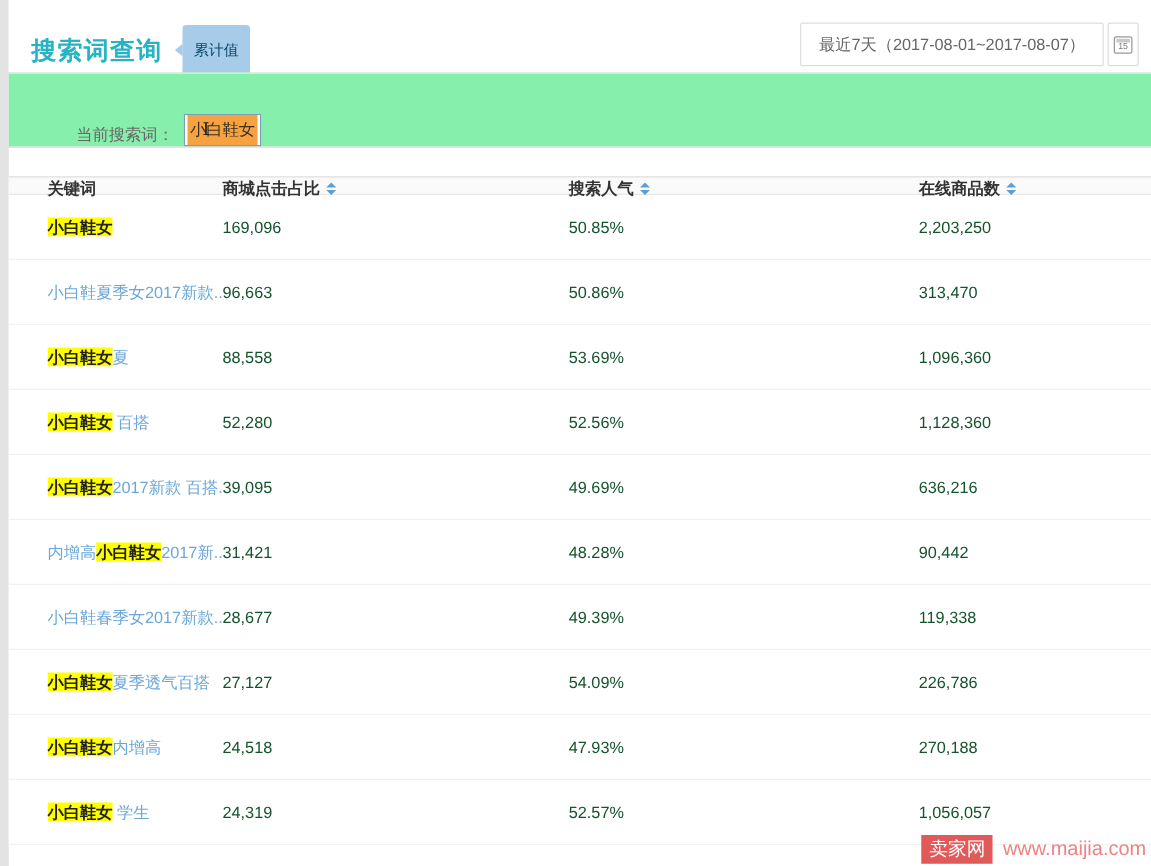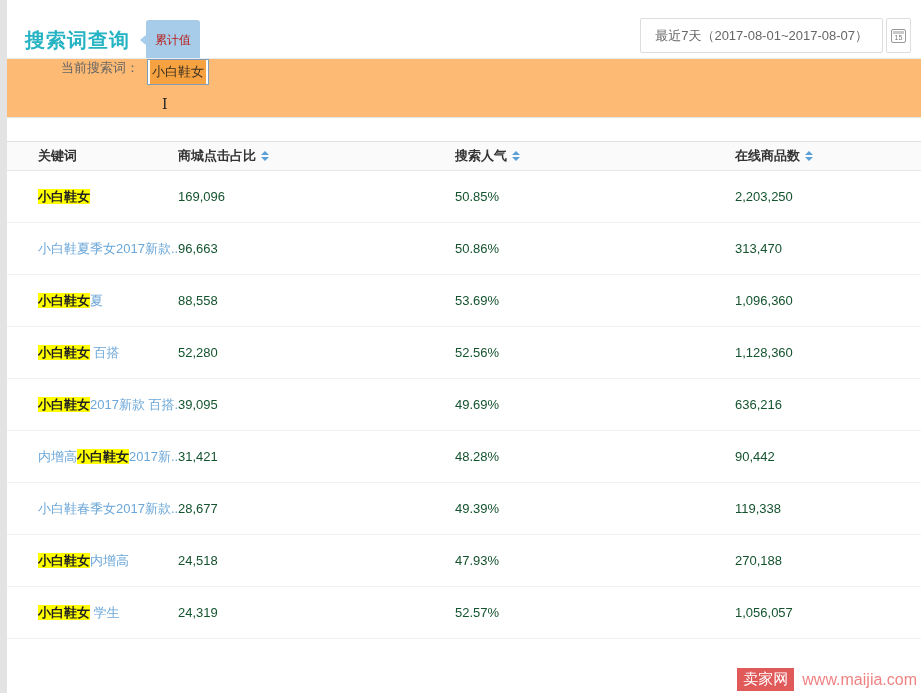--- a/index.html
+++ b/index.html
@@ -8,47 +8,47 @@
     font-family:"Liberation Sans","DejaVu Sans",sans-serif;
     background:#fff; position:relative; overflow:hidden;
   }
   .left-strip { position:absolute; left:0; top:0; width:7px; height:693px; background:#e3e3e3; }
   .page { position:absolute; left:7px; top:0; right:0; bottom:0; }
 
   
   .topbar { position:relative; height:58px; background:#fff; }
   .title-wrap { position:absolute; left:18px; top:20px; display:flex; align-items:center; }
   .page-title { font-size:20px; font-weight:bold; color:#26b3c3; letter-spacing:1px;font-family:Liberation Mono, monospace; }
-  .badge { position:relative; margin-left:16px; background:#a6cce9; color:#b91c1c; font-size:12px;
+  .badge { position:relative; margin-left:16px; background:#a6cce9; color:#0c4a6e; font-size:12px;
            padding:13px 9px; border-radius:3px; line-height:1.2; }
   .badge::before { content:""; position:absolute; left:-6px; top:50%; margin-top:-5px;
            border-top:5px solid transparent; border-bottom:5px solid transparent;
            border-right:6px solid #a6cce9; }
   .date-ctrl { position:absolute; right:10px; top:18px; display:flex; }
   .date-box { border:1px solid #ddd; border-radius:2px; height:35px; display:flex; align-items:center;
            padding:0 14px; font-size:13px; color:#666; background:#fff; cursor:pointer; }
   .cal-btn { border:1px solid #ddd; border-radius:2px; height:35px; width:25px; margin-left:3px;
            display:flex; align-items:center; justify-content:center; background:#fff; cursor:pointer; }
   .cal-icon { display:block; width:15px; height:14px; border:1px solid #999; border-radius:2px;
            position:relative; font-size:7px; color:#777; text-align:center; line-height:16px; }
   .cal-icon::before { content:""; position:absolute; top:1px; left:1px; right:1px; height:3px; background:#c9c9c9; }
 
   
   .search-section { height:60px; border-top:1px solid #ebebeb; border-bottom:1px solid #e6e6e6;
-           background:#fdba74; display:flex; align-items:flex-start; position:relative; }
+           background:#86efac; display:flex; align-items:flex-end; position:relative; }
   .search-label { margin-left:54px; font-size:13px; color:#666; }
   .search-input { margin-left:8px; min-width:62px; height:26px; border:1px solid #7e9db9; background:#fff;
            display:inline-flex; align-items:center; padding:0 2px; }
   .search-input .selected { background:#f7a240; color:#3b2f22; font-size:13px; padding:3px 2px; }
   .caret-ibeam { position:absolute; left:155px; top:38px; font-family:"DejaVu Serif",serif;
            font-size:14px; color:#222; line-height:1; }
 
   
   .table { margin-top:23px; }
-  .thead { display:grid; grid-template-columns:140px 277px 280px 1fr; padding-left:31px; height:30px;
+  .thead { display:grid; grid-template-columns:140px 277px 280px 1fr; padding-left:31px; height:15px;
            align-items:center; background:#fafafa; border-top:1px solid #e0e0e0; border-bottom:1px solid #e8e8e8; }
   .th { font-size:13px; color:#333; font-weight:700; display:flex; align-items:center; }
   .sort { display:inline-flex; flex-direction:column; margin-left:5px; }
   .sort i { display:block; width:0; height:0; border-left:4px solid transparent; border-right:4px solid transparent; }
   .sort .up { border-bottom:4px solid #5a9fd6; margin-bottom:2px; }
   .sort .down { border-top:4px solid #5a9fd6; }
   .tbody .trow { display:grid; grid-template-columns:140px 277px 280px 1fr; padding-left:31px; height:52px;
            align-items:center; border-bottom:1px solid #f1f1f1; background:#fff; }
   .cell { font-size:13px; color:#14532d; white-space:nowrap; overflow:hidden; }
   .cell.kw { color:#6ba7d8; }
@@ -160,20 +160,26 @@
     <div class="cell num">90,442</div>
   </div>
 
   <div class="trow">
     <div class="cell kw"><span class="link">小白鞋春季女2017新款...</span></div>
     <div class="cell num">28,677</div>
     <div class="cell num">49.39%</div>
     <div class="cell num">119,338</div>
   </div>
 
+  <div class="trow">
+    <div class="cell kw"><span class="hl">小白鞋女</span><span class="link">夏季透气百搭</span></div>
+    <div class="cell num">27,127</div>
+    <div class="cell num">54.09%</div>
+    <div class="cell num">226,786</div>
+  </div>
 
   <div class="trow">
     <div class="cell kw"><span class="hl">小白鞋女</span><span class="link">内增高</span></div>
     <div class="cell num">24,518</div>
     <div class="cell num">47.93%</div>
     <div class="cell num">270,188</div>
   </div>
 
   <div class="trow">
     <div class="cell kw"><span class="hl">小白鞋女</span><span class="link"> 学生</span></div>

